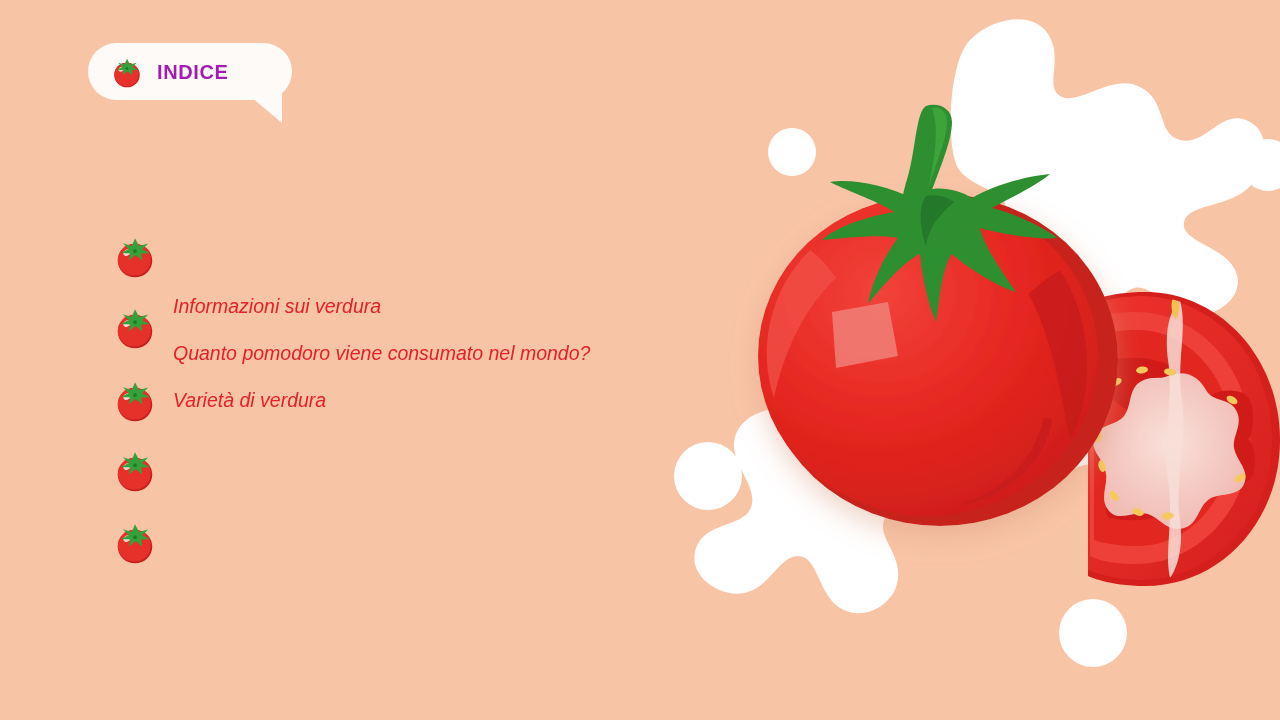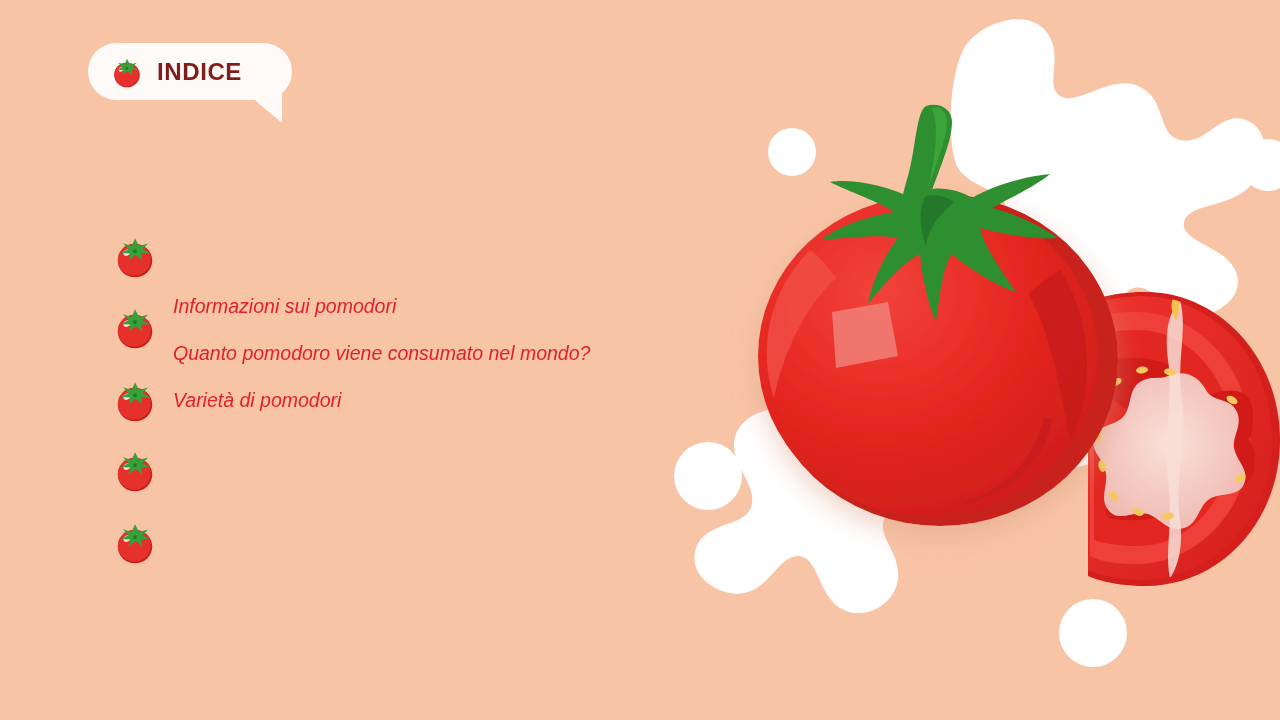--- a/index.html
+++ b/index.html
@@ -46,23 +46,23 @@
   }
   .tail-svg {
     position: absolute;
     left: 150px;
     top: 40px;
     width: 60px;
     height: 45px;
     overflow: visible;
   }
   #badge-title {
-    font-size: 24px;
+    font-size: 20px;
     font-weight: bold;
-    color: #7f1d1d;
+    color: #a21caf;
     letter-spacing: 0.6px;
     line-height: 1;
   }
 
   
   .tomato-icon {
     display: block;
   }
 
   
@@ -375,18 +375,18 @@
         <ellipse cx="20" cy="24" rx="15" ry="14.5" fill="#C81F1C"></ellipse>
         <ellipse cx="19.4" cy="23.2" rx="14.3" ry="13.8" fill="#E6302A"></ellipse>
         <ellipse cx="13.2" cy="17" rx="3.5" ry="2.5" fill="#FBE9E6" opacity="0.92" transform="rotate(-32 13.2 17)"></ellipse>
         <path fill="#34A13A" d="M20 4.5 L23.6 11.2 L31.5 9.2 L26.4 14.2 L33 17.6
                                  L25.4 17.9 L26.4 24 L20.6 19.2 L14.8 23.6
                                  L16 17.8 L8 17.3 L14.6 14 L9.4 9 L17.2 11.3 Z"></path>
         <circle cx="20" cy="15.8" r="1.6" fill="#1F7A26"></circle>
       </svg>
     </div>
 
-    <div class="toc-label" style="top:297px">Informazioni sui pomodori</div>
+    <div class="toc-label" style="top:297px">Informazioni sui verdura</div>
     <div class="toc-label" style="top:344px">Quanto pomodoro viene consumato nel mondo?</div>
-    <div class="toc-label" style="top:391px">Varietà di pomodori</div>
+    <div class="toc-label" style="top:391px">Varietà di verdura</div>
   </div>
 
 </div>
 
 </body></html>

